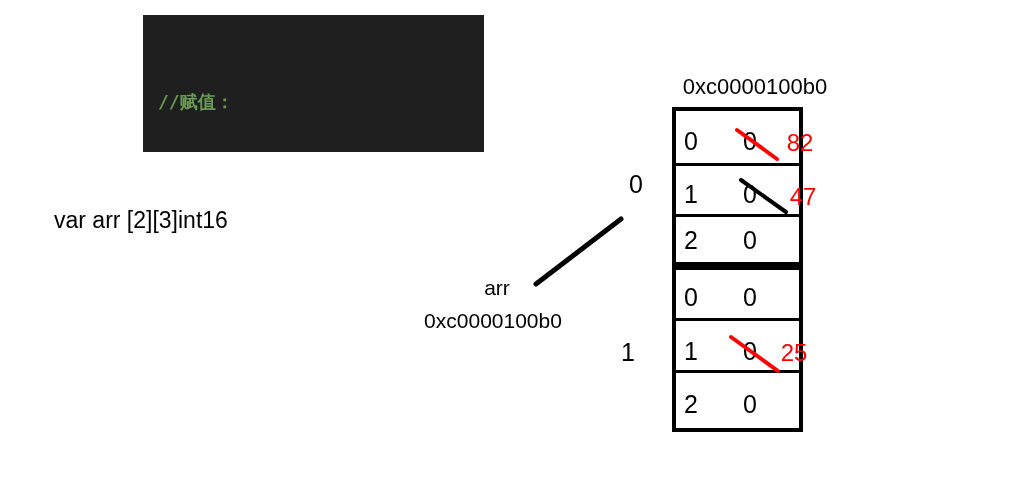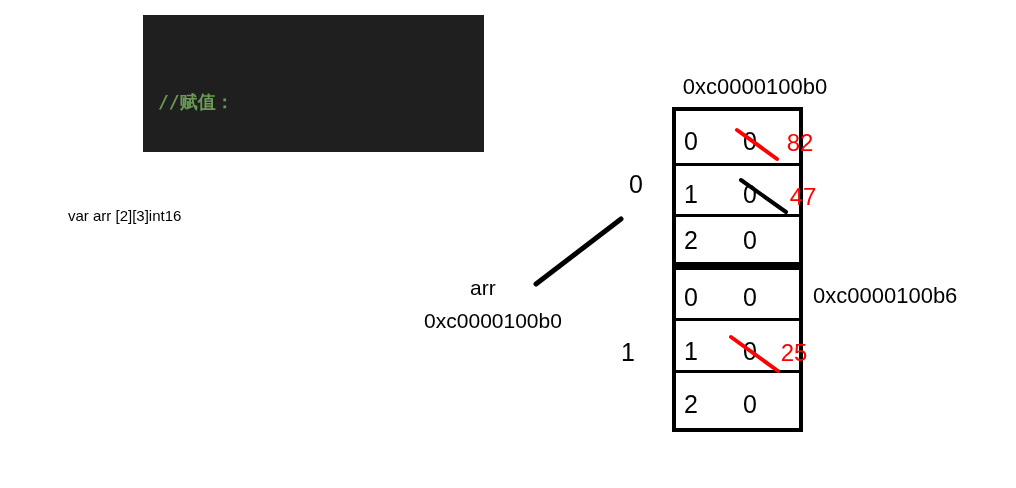--- a/index.html
+++ b/index.html
@@ -12,21 +12,21 @@
   .code-block {
     position:absolute; left:99px; top:15px; width:341px; height:137px;
     background:#1f1f1f; padding:12px 0 0 15px;
     font-family:"DejaVu Sans Mono","Liberation Mono",monospace;
     font-size:18px; font-weight:bold; line-height:30px; white-space:pre;margin-left:44px;
   }
   .code-line { color:#d4d4d4; }
   .code-line .num { color:#b5cea8; }
   .code-line.comment { color:#6a9955; }
   
-  .declaration { position:absolute; left:68px; top:207px; font-size:15px; }
+  .declaration { position:absolute; left:54px; top:207px; font-size:23px; }
   
   .mem-table {
     position:absolute; left:672px; top:107px; width:131px; height:325px;
     border:4px solid #000; background:#fff;
   }
   .hline { position:absolute; left:672px; width:131px; background:#000; }
   .hl1 { top:163px; height:3px; }
   .hl2 { top:214px; height:3px; }
   .hl3 { top:262px; height:8px; }   
   .hl4 { top:318px; height:3px; }
@@ -48,21 +48,21 @@
     font-size:24px; text-align:center; color:#ff0000;
   }
   .nv1 { left:780px; top:128px; }
   .nv2 { left:783px; top:182px; }
   .nv3 { left:774px; top:338px; }
   
   .addr-top { position:absolute; left:665px; top:74px; width:180px;
     text-align:center; font-size:22px; }
   .addr-right { position:absolute; left:813px; top:283px; font-size:22px; }
   .arr-label { position:absolute; left:470px; top:276px; width:54px;
-    font-size:21px; }
+    text-align:center; font-size:21px; }
   .arr-addr { position:absolute; left:412px; top:309px; width:162px;
     text-align:center; font-size:21px; }
   .overlay { position:absolute; left:0; top:0; width:1016px; height:488px;
     pointer-events:none; }
 </style>
 </head>
 <body>
 
 <div class="canvas">
 
@@ -95,21 +95,20 @@
   <span class="cellTxt val rowc4">0</span>
   <span class="cellTxt idx rowc5">1</span>
   <span class="cellTxt val rowc5">0</span>
   <span class="cellTxt idx rowc6">2</span>
   <span class="cellTxt val rowc6">0</span>
 
   <span class="newval nv1">82</span>
   <span class="newval nv2">47</span>
   <span class="newval nv3">25</span>
 
-  <div class="addr-right">0xc0000100b6</div>
 
   <div class="arr-label">arr</div>
   <div class="arr-addr">0xc0000100b0</div>
 
   <svg class="overlay" width="1016" height="488" viewBox="0 0 1016 488">
     <line x1="536" y1="284" x2="621" y2="219" stroke="#000000" stroke-width="5" stroke-linecap="round"></line>
     <line x1="737" y1="130" x2="777" y2="159" stroke="#ff0000" stroke-width="4" stroke-linecap="round"></line>
     <line x1="741" y1="180" x2="786" y2="212" stroke="#000000" stroke-width="4" stroke-linecap="round"></line>
     <line x1="731" y1="337" x2="778" y2="371" stroke="#ff0000" stroke-width="4" stroke-linecap="round"></line>
   </svg>

